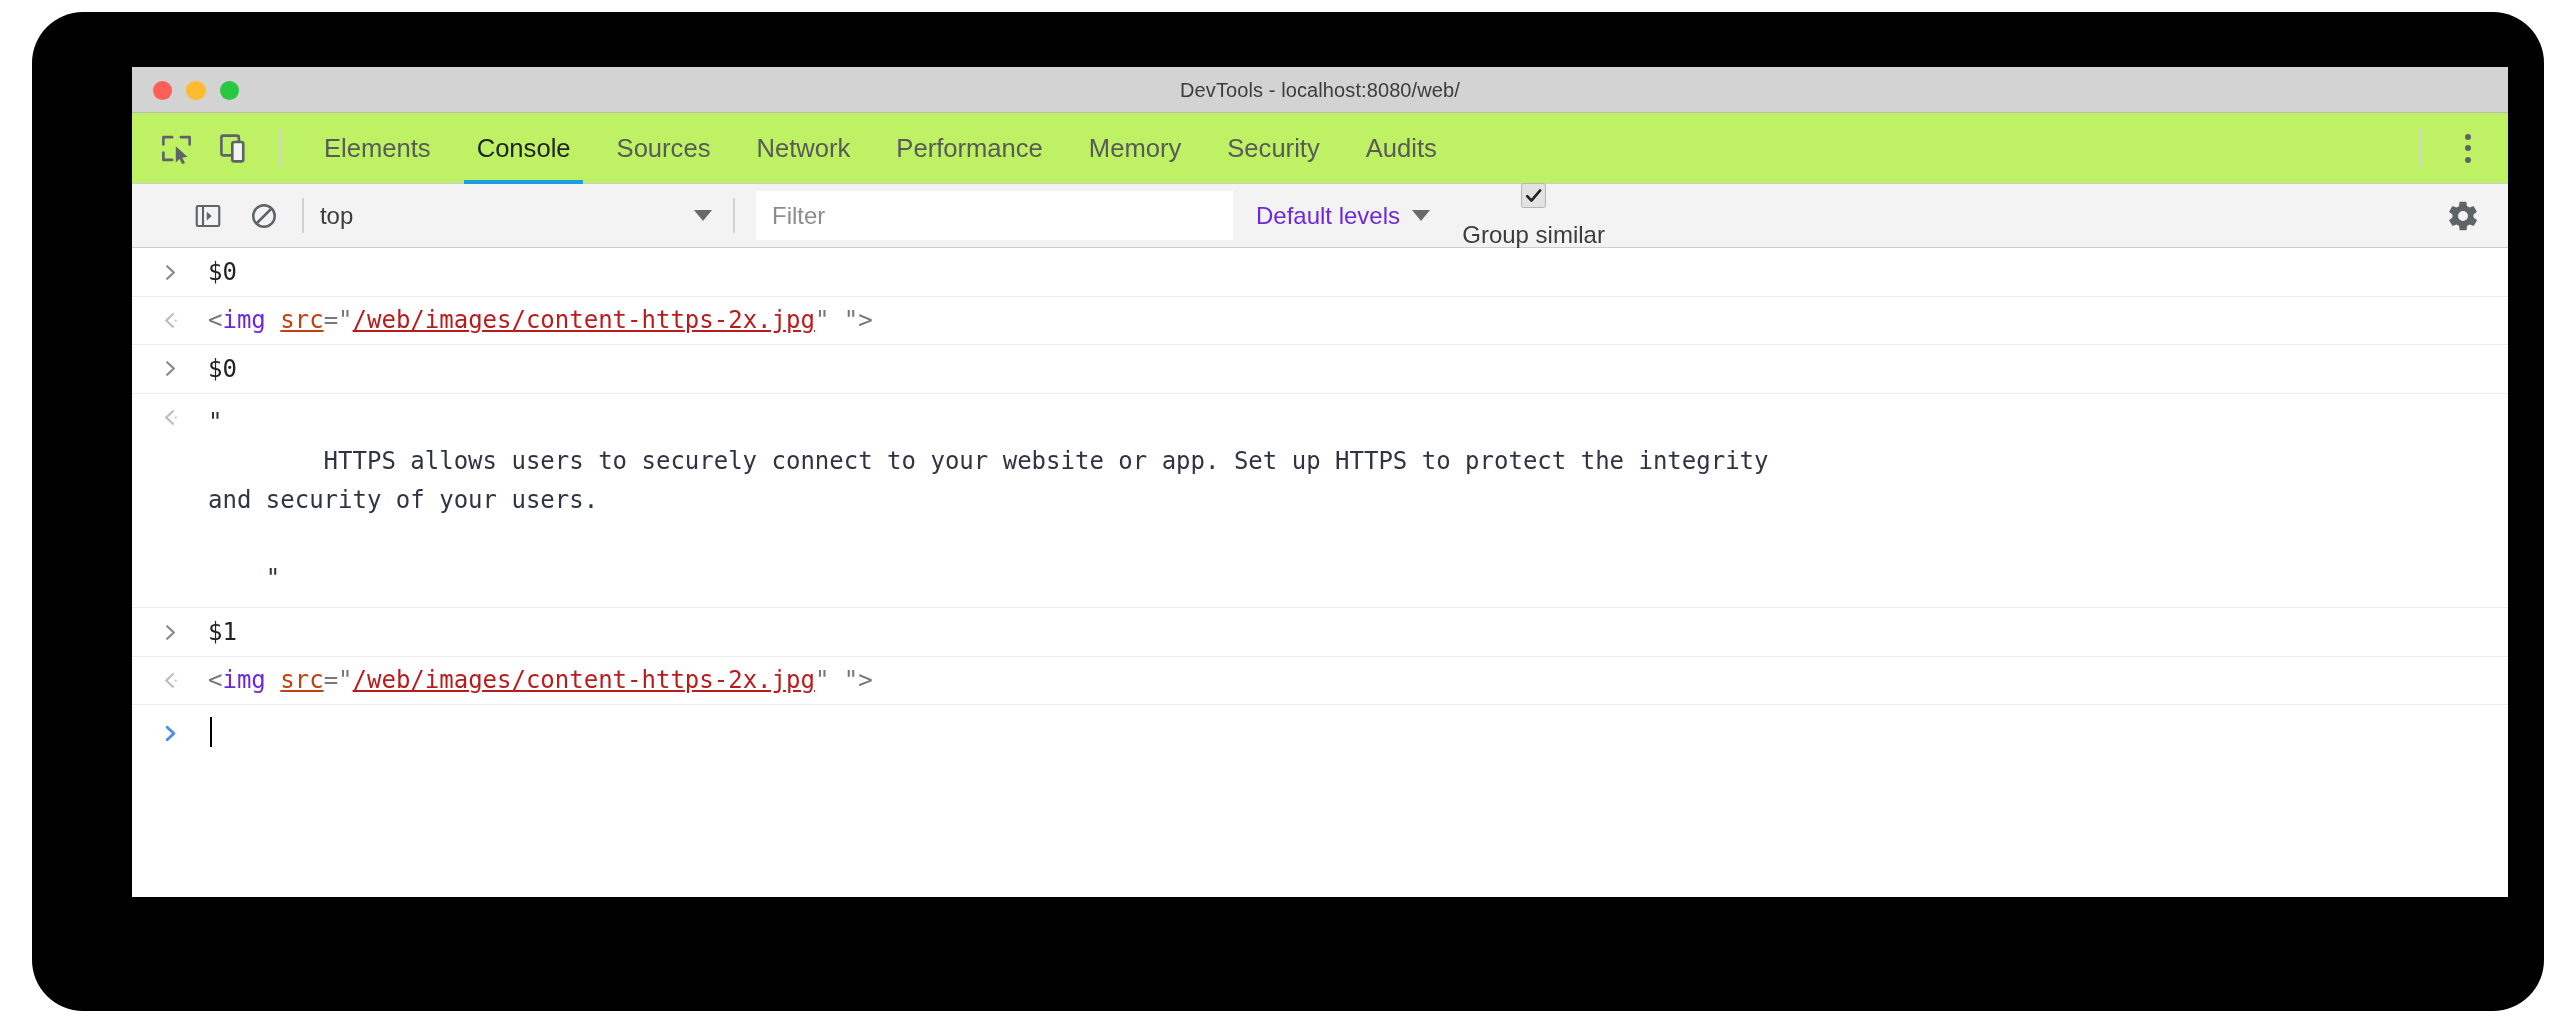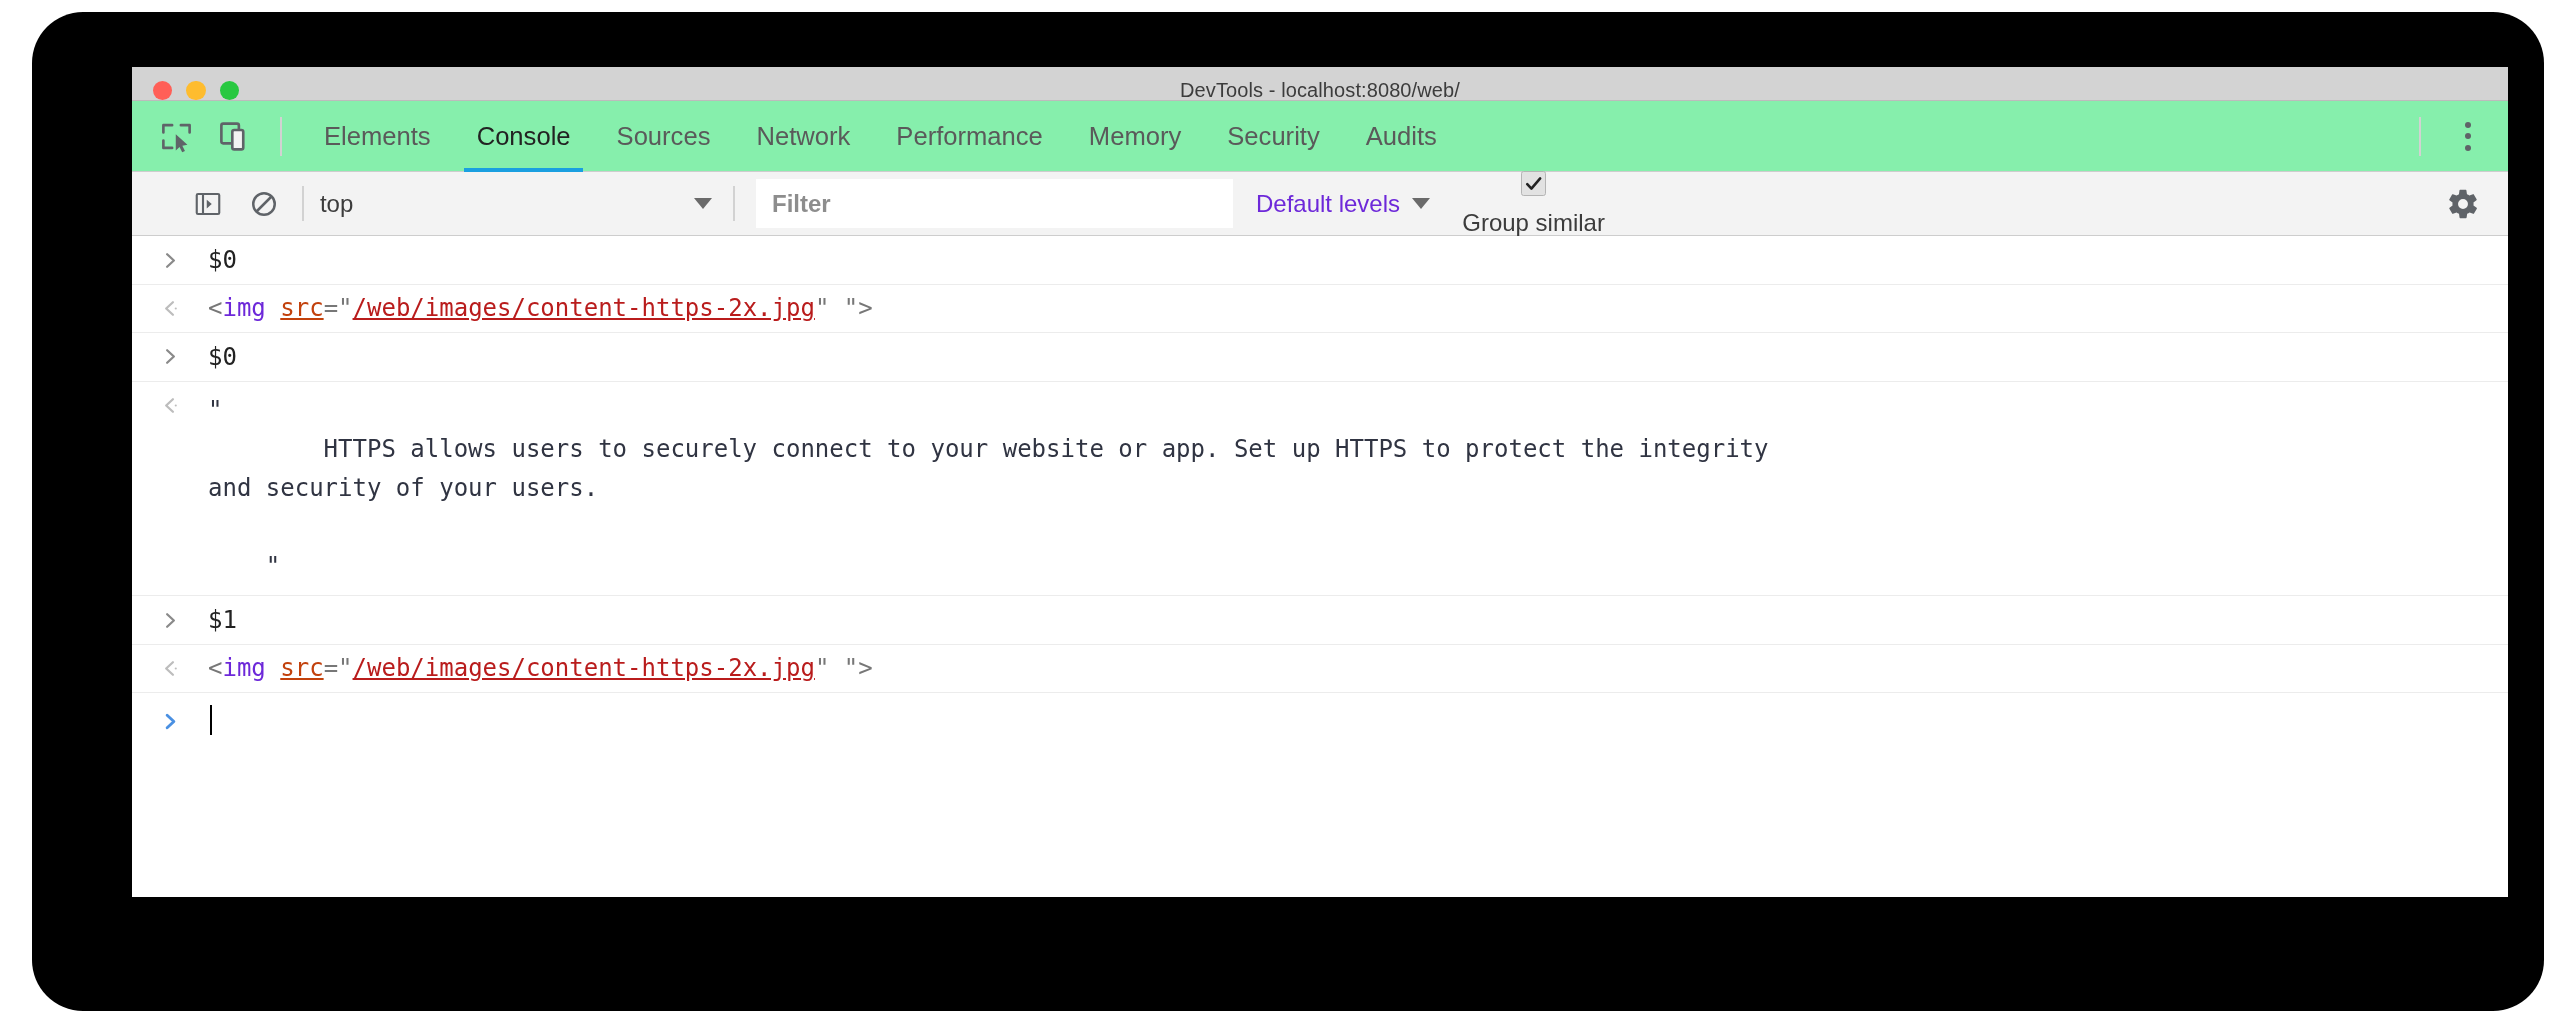--- a/index.html
+++ b/index.html
@@ -26,21 +26,21 @@
     width: 2376px; height: 830px;
     background: #f3f3f3;
     overflow: hidden;
     display: flex;
     flex-direction: column;
   }
 
   
   #title-bar {
     position: relative;
-    height: 34px;
+    height: 46px;
     background: #d3d3d3;
     border-bottom: 0.9px solid #bcbcbc;
     flex: 0 0 auto;
   }
   #traffic-lights {
     position: absolute;
     left: 21px; top: 0; height: 46px;
     display: flex; align-items: center; gap: 14px;
   }
   .traffic-light { width: 19.4px; height: 19.4px; border-radius: 50%; }
@@ -50,21 +50,21 @@
   #window-title {
     position: absolute; left: 0; right: 0; top: 0; height: 46px;
     display: flex; align-items: center; justify-content: center;
     font-size: 20px; color: #3c3c3c; letter-spacing: 0.1px;
   }
 
   
   #tab-bar {
     position: relative;
     height: 71px;
-    background: #86efac;
+    background: #bef264;
     border-bottom: 0.9px solid #cdcdcd;
     display: flex; align-items: center;
     flex: 0 0 auto;
   }
   .tb-icon-btn {
     width: 51px; height: 51px;
     display: flex; align-items: center; justify-content: center;
     border-radius: 3.5px;
   }
   #inspect-icon-btn { margin-left: 19.4px; }
@@ -131,21 +131,20 @@
   }
   #filter-input {
     width: 477px; height: 49px;
     background: #ffffff;
     border: none;
     font-family: "Liberation Sans", sans-serif;
     font-size: 24px;
     color: #3c3c3c;
     padding: 0 16px;
     margin-left: 5.3px;
-    font-weight: bold;
   }
   #filter-input::placeholder { color: #8d8d8d; }
   #levels-selector {
     display: flex; align-items: center; gap: 12.4px;
     height: 46px; margin-left: 23px;
     font-size: 24px; color: #6d28d9;
   }
   #group-similar-wrap {
     display: flex; align-items: center; gap: 12.4px;
     margin-left: 26.5px;

